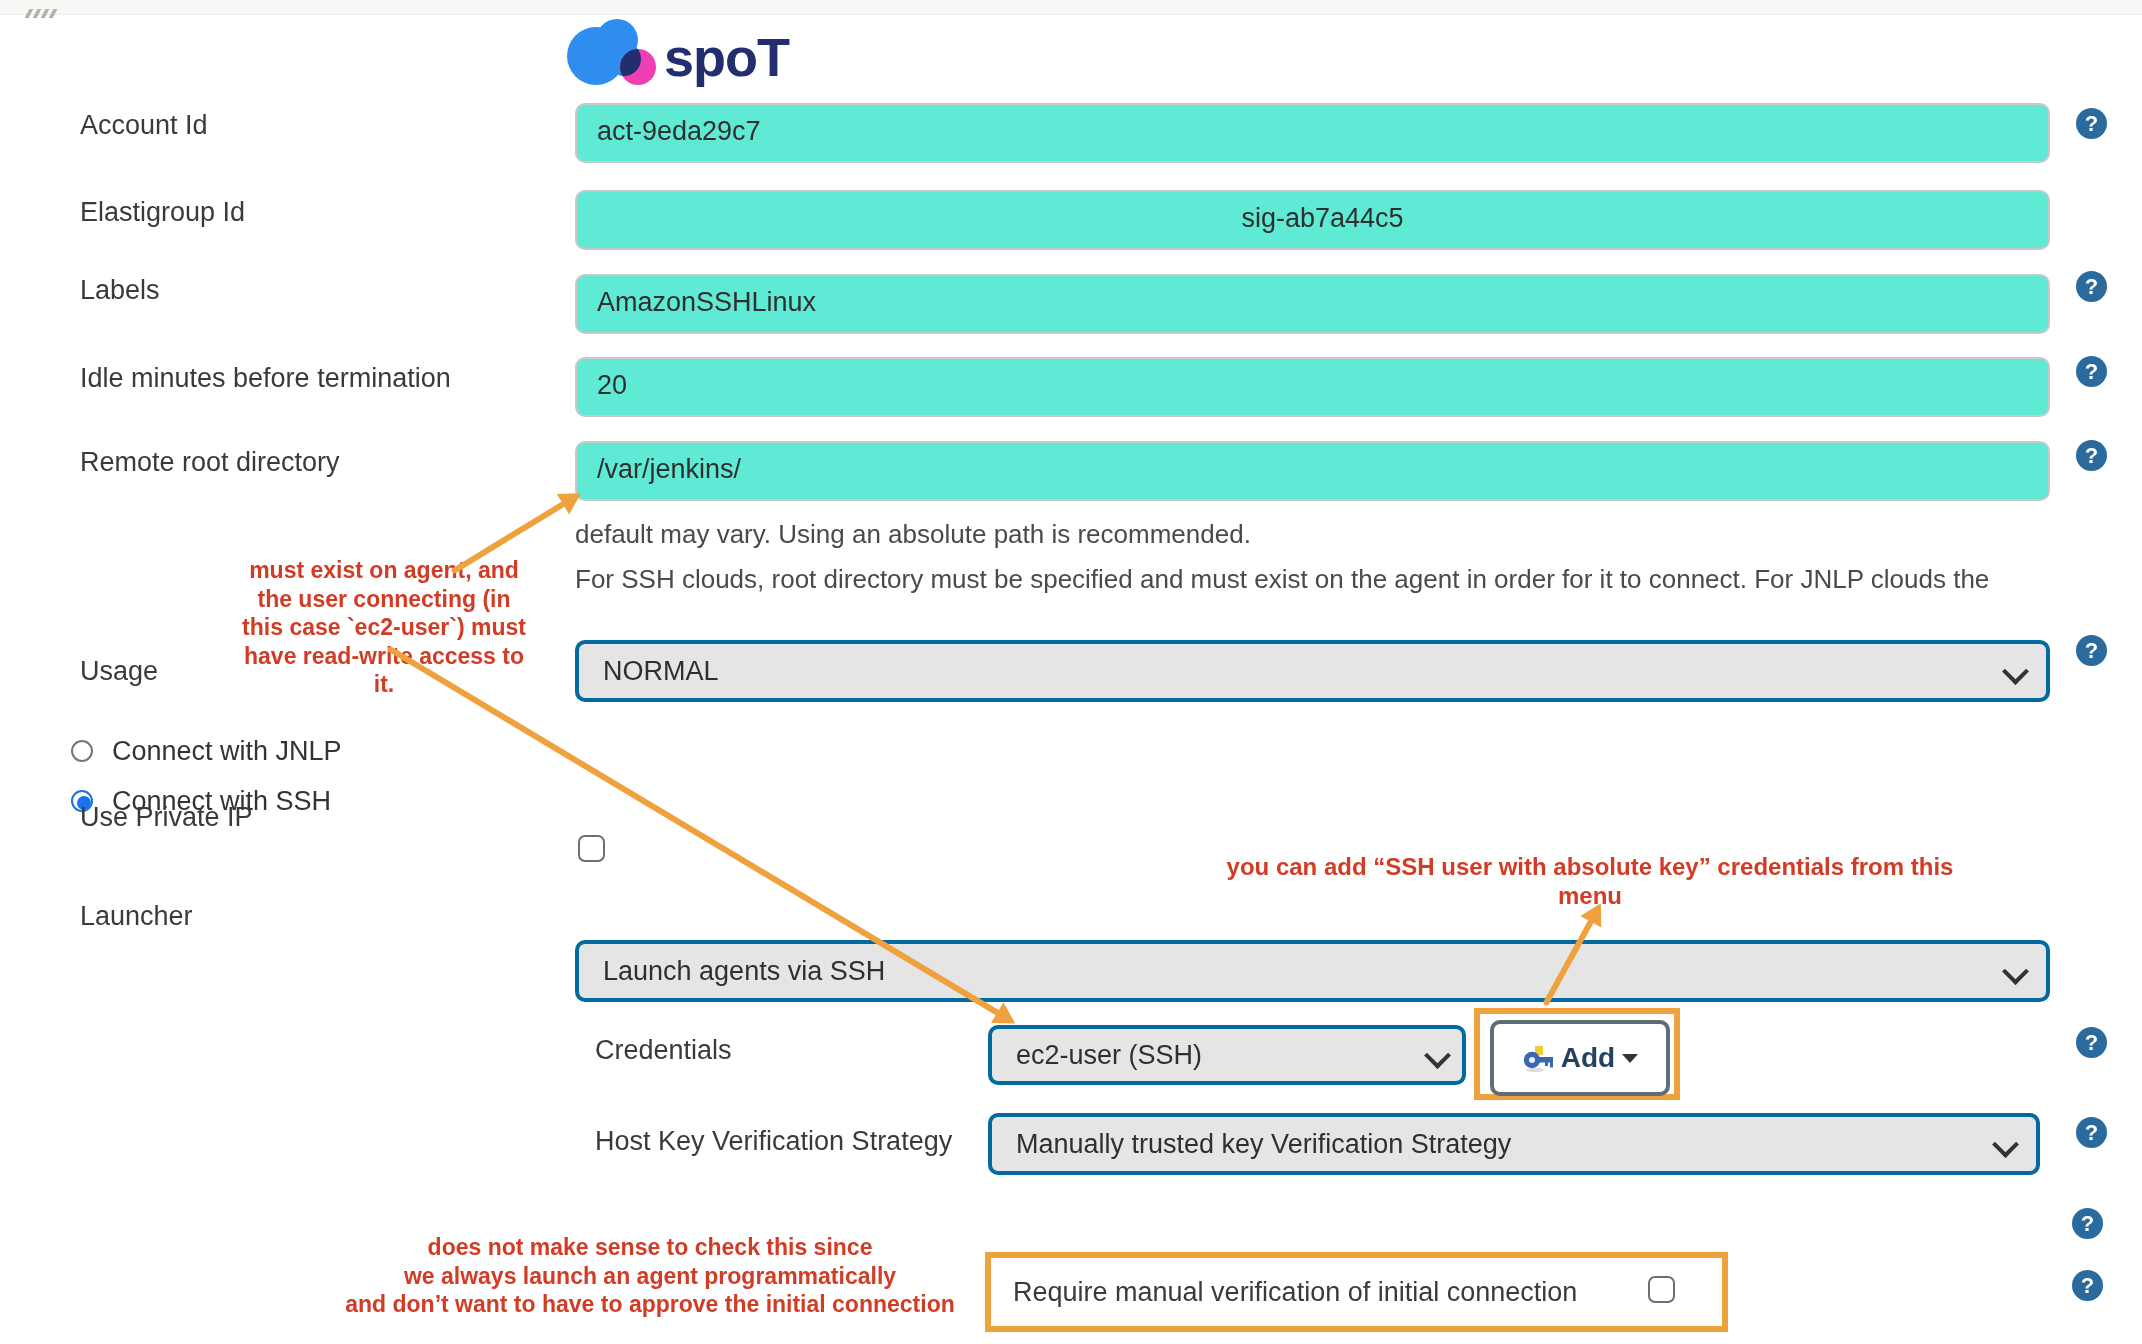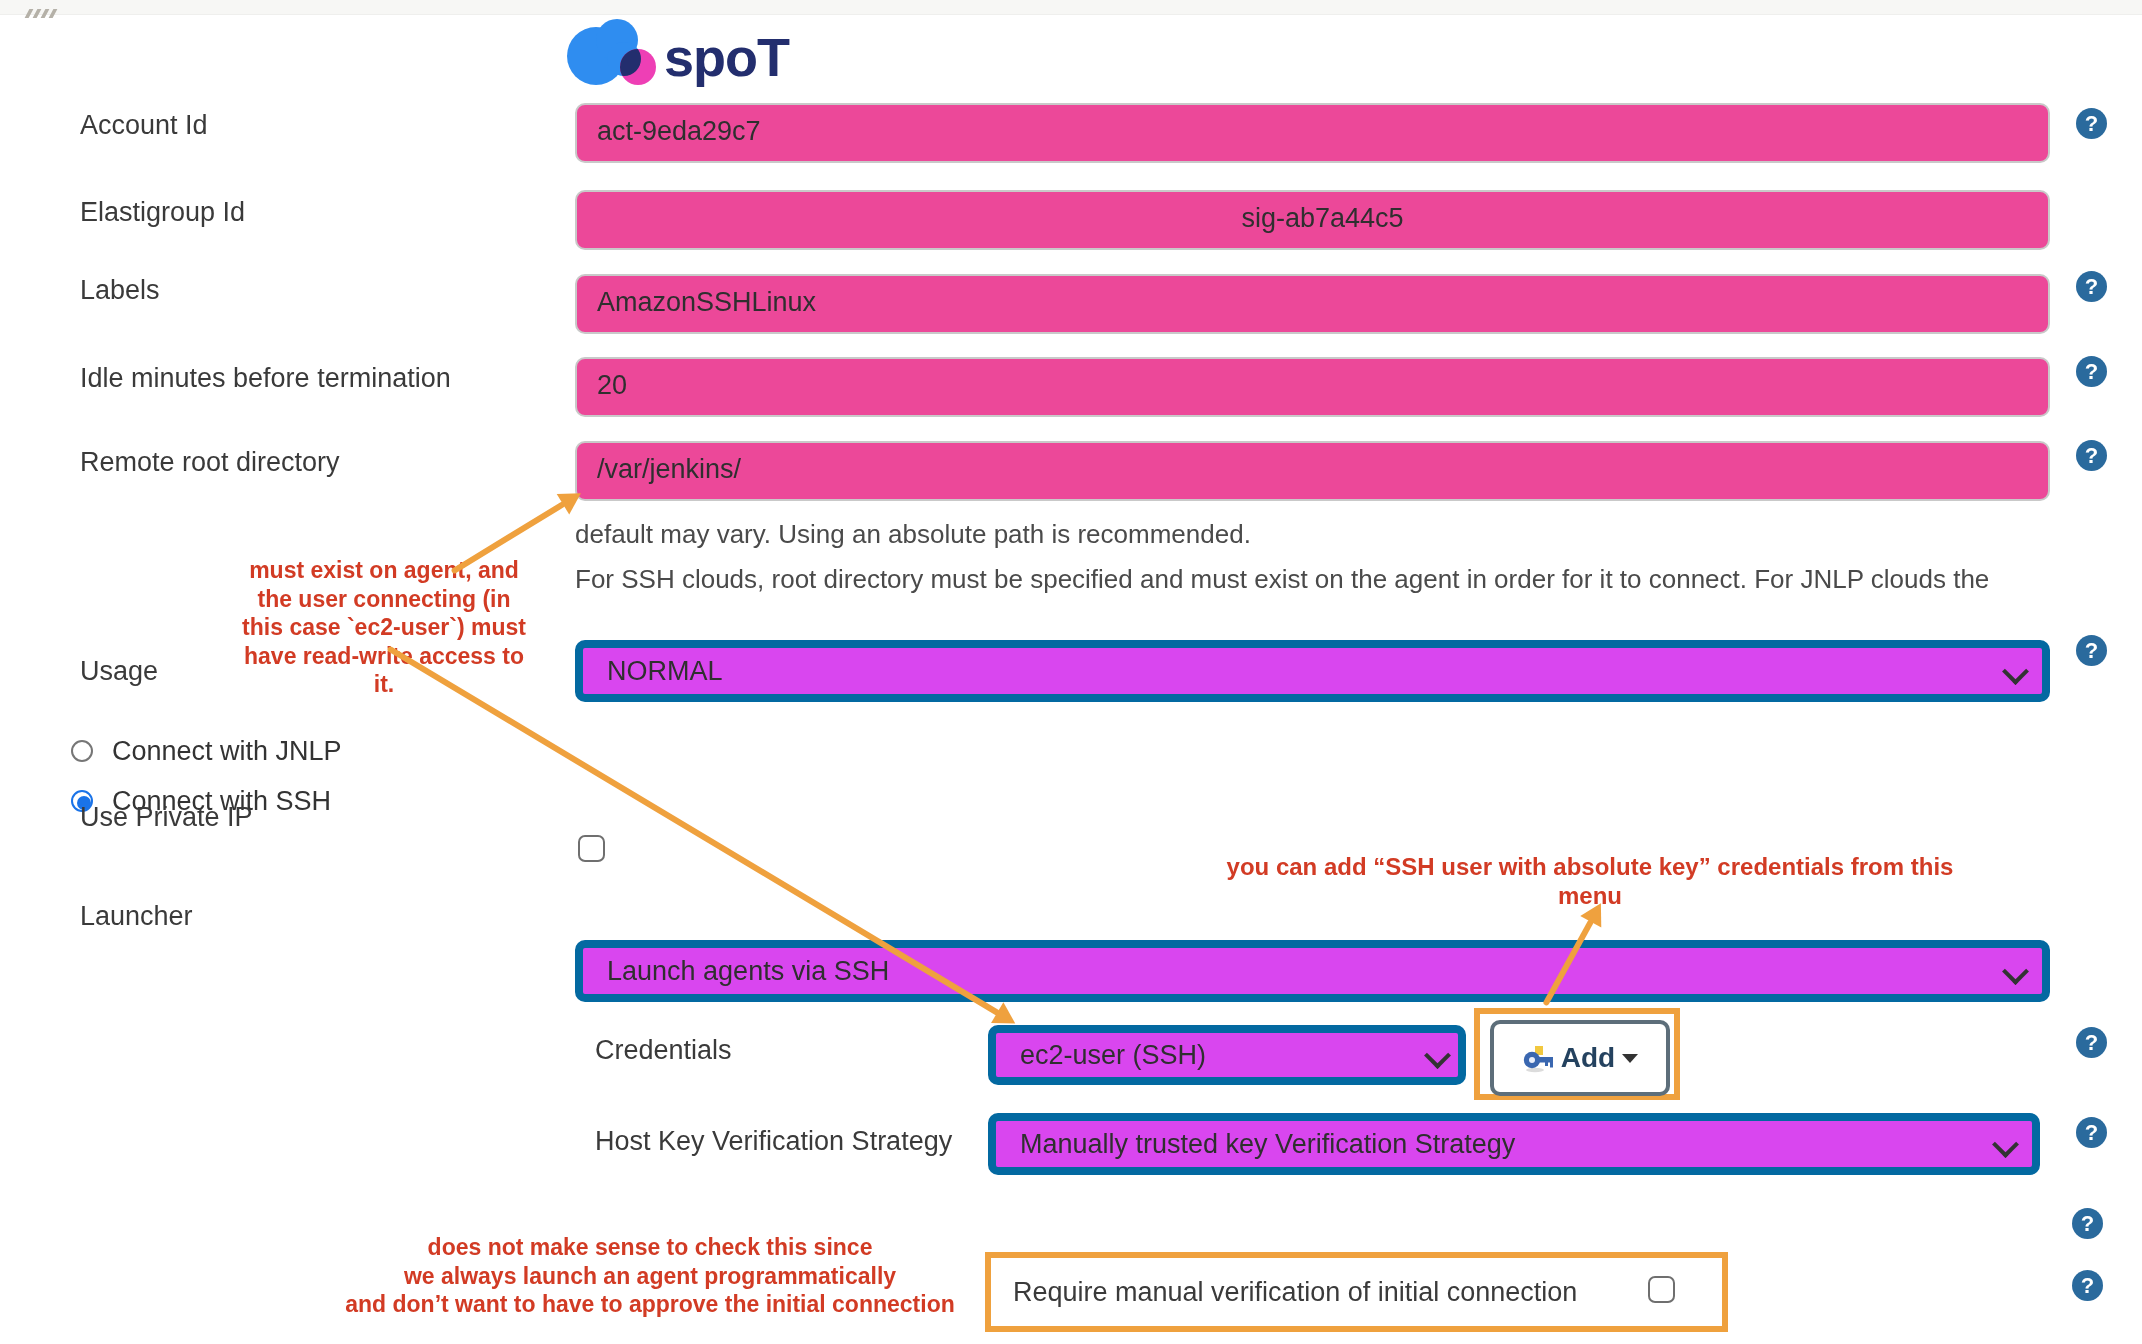--- a/index.html
+++ b/index.html
@@ -7,22 +7,22 @@
           font-family:"Liberation Sans",sans-serif;color:#333;}
   
   .top-bar{position:absolute;left:0;top:0;width:2142px;height:14px;background:#f7f7f5;border-bottom:1px solid #efefed;}
   .grip{position:absolute;left:27px;top:9px;display:flex;gap:4px;}
   .grip i{width:4px;height:9px;background:#b5b1a8;transform:skewX(-28deg);display:block;}
   
   .logo{position:absolute;left:560px;top:12px;width:290px;height:78px;}
   
   .flabel{position:absolute;left:80px;height:36px;line-height:36px;font-size:27px;color:#3a3a3a;white-space:nowrap;}
   .tinput{position:absolute;left:575px;width:1475px;height:60px;border:2px solid #c9c9c9;border-radius:10px;
-          background:#ec4899;font-family:"Liberation Sans",sans-serif;font-size:27px;color:#2f2f2f;padding:0 0 4px 20px;box-sizing:border-box;outline:none;}
-  .sel{position:absolute;background:#d946ef;border:8px solid #0369a1;border-radius:10px;box-sizing:border-box;
+          background:#5eead4;font-family:"Liberation Sans",sans-serif;font-size:27px;color:#2f2f2f;padding:0 0 4px 20px;box-sizing:border-box;outline:none;}
+  .sel{position:absolute;background:#e5e5e5;border:4px solid #0369a1;border-radius:10px;box-sizing:border-box;
        font-size:27px;color:#2f2f2f;display:flex;align-items:center;padding-left:24px;white-space:nowrap;overflow:hidden;text-align:center;}
   .chev{position:absolute;width:15px;height:15px;border-right:4px solid #333;border-bottom:4px solid #333;transform:rotate(45deg);}
   .help-badge{position:absolute;width:31px;height:31px;border-radius:50%;background:#2a6a9d;color:#fff;
        font-size:22px;font-weight:bold;display:flex;align-items:center;justify-content:center;cursor:pointer;}
   .help-text{position:absolute;left:575px;width:1450px;font-size:26px;line-height:45px;color:#4a4a4a;}
   
   .radio{position:absolute;left:71px;width:22px;height:22px;appearance:none;-webkit-appearance:none;margin:0;
          border:2px solid #767676;border-radius:50%;background:#fff;}
   .radio:checked{border-color:#1a73e8;}
   .radio:checked::after{content:"";position:absolute;left:4px;top:4px;width:14px;height:14px;border-radius:50%;background:#1a73e8;}

